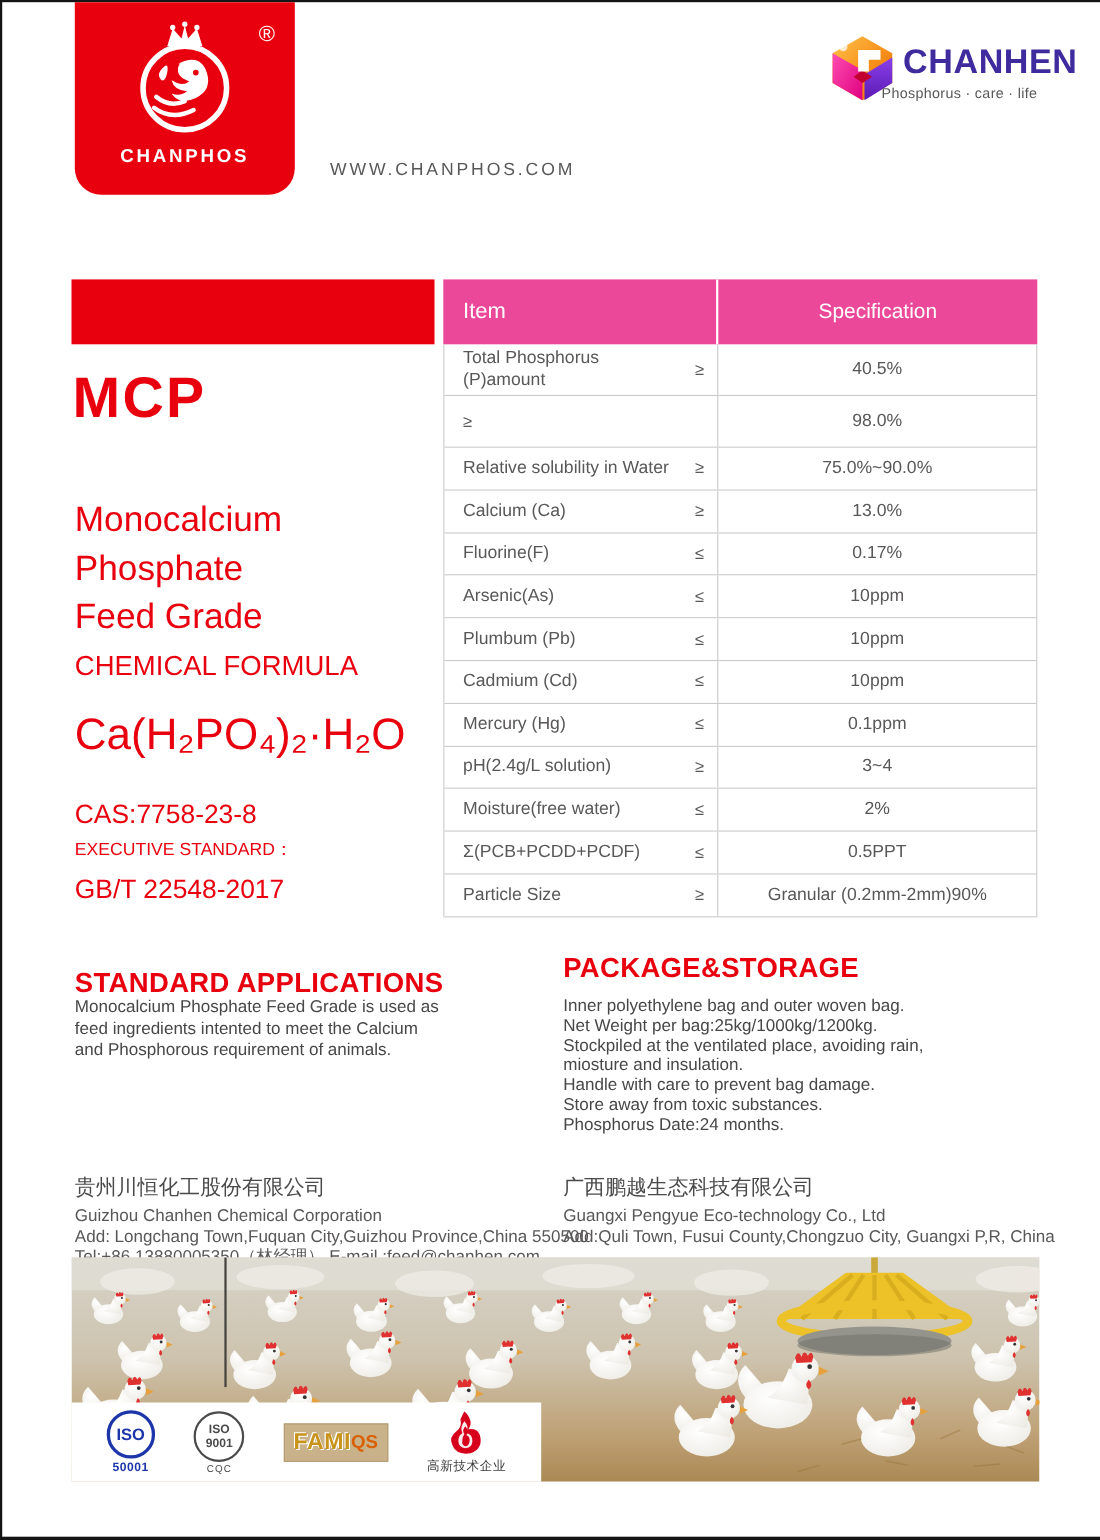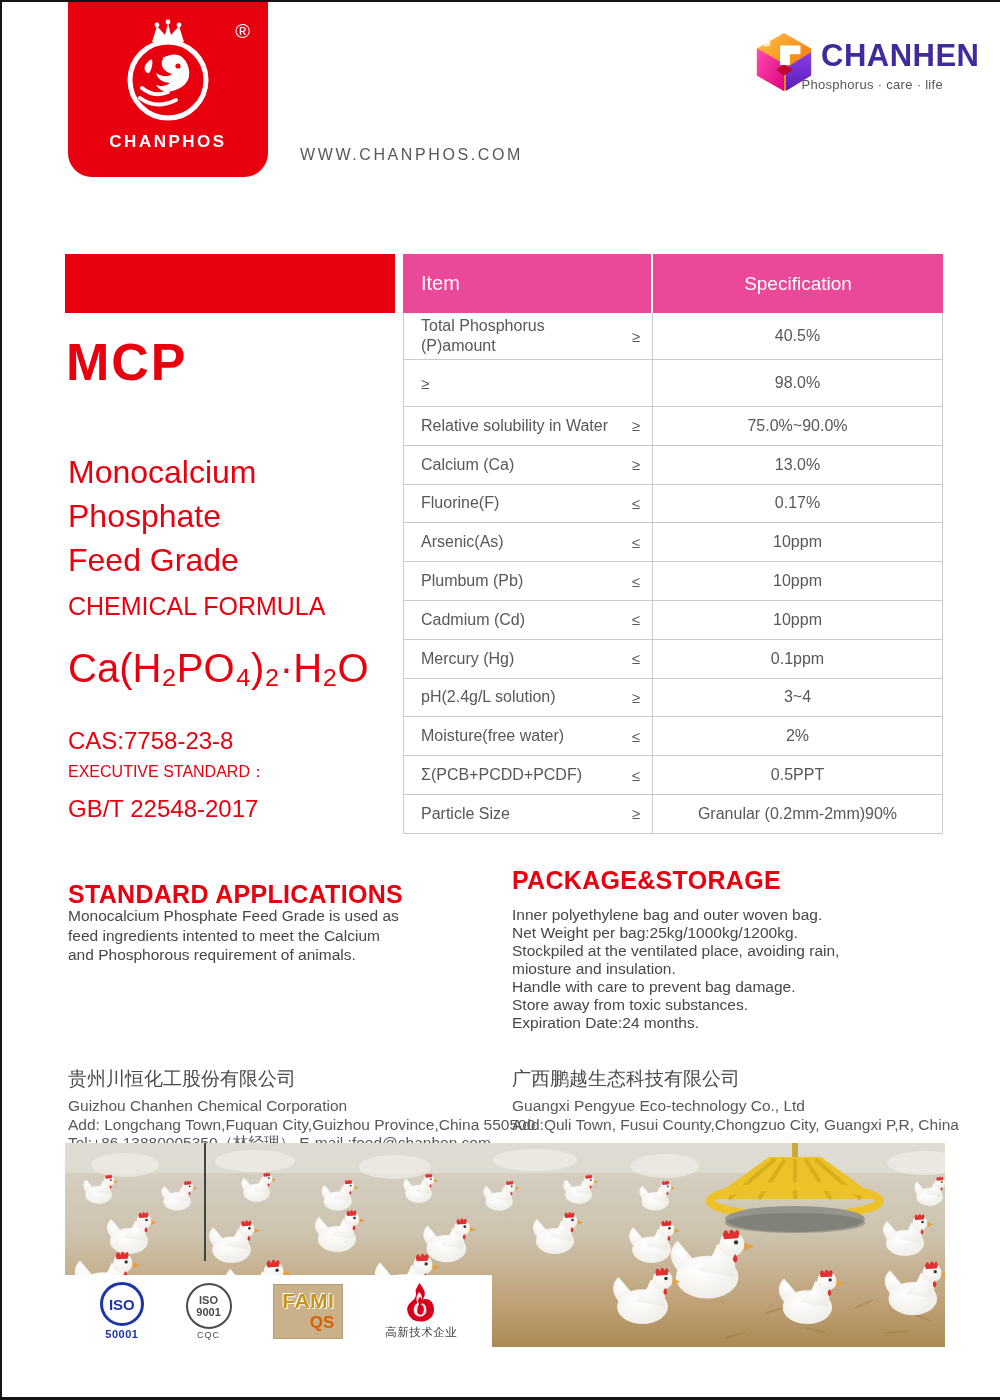--- a/index.html
+++ b/index.html
@@ -101,21 +101,21 @@
   }
   .iso-blue-num { color:#1c35a8; font-weight:bold; font-size:11px; margin-top:2px; letter-spacing:0.5px; }
   .iso-bw-circle {
     width:46px; height:46px; border:2px solid #4a4a4a; border-radius:50%;
     display:flex; flex-direction:column; align-items:center; justify-content:center;
     color:#4a4a4a; font-size:11px; line-height:12px; margin:0 auto; font-weight:bold;
   }
   .iso-bw-org { color:#4a4a4a; font-size:9px; margin-top:1px; letter-spacing:1px; }
   .famiqs-box {
     background:#c9b28a; padding:4px 8px 5px 8px; border:1px solid #b49c73;
-    display:flex; align-items:flex-end;flex-direction:column;
+    display:flex; align-items:center;
   }
   .famiqs-part1 {
     color:#c8931b; font-weight:bold; font-size:21px; letter-spacing:0.5px;
     text-shadow:1px 1px 0 #fff, -1px -1px 0 #fff;
   }
   .famiqs-part2 { color:#d95f00; font-weight:bold; font-size:17px; }
   .hitech-label { font-size:11.5px; color:#3c3c3c; margin-top:2px; letter-spacing:0.5px; }
 </style>
 </head>
 <body>
@@ -289,21 +289,21 @@
   </div>
 
   <div class="section-title t-pack">PACKAGE&amp;STORAGE</div>
   <div class="body-lines pack-lines">
     <div>Inner polyethylene bag and outer woven bag.</div>
     <div>Net Weight per bag:25kg/1000kg/1200kg.</div>
     <div>Stockpiled at the ventilated place, avoiding rain,</div>
     <div>miosture and insulation.</div>
     <div>Handle with care to prevent bag damage.</div>
     <div>Store away from toxic substances.</div>
-    <div>Expiration Date:24 months.</div>
+    <div>Phosphorus Date:24 months.</div>
   </div>
 
   <div class="company co-left">
     <div class="co-cn">贵州川恒化工股份有限公司</div>
     <div class="co-line">Guizhou  Chanhen Chemical Corporation</div>
     <div class="co-line">Add: Longchang Town,Fuquan City,Guizhou Province,China 550500</div>
     <div class="co-line">Tel:+86 13880005350（林经理）   E-mail :feed@chanhen.com</div>
   </div>
   <div class="company co-right">
     <div class="co-cn">广西鹏越生态科技有限公司</div>

